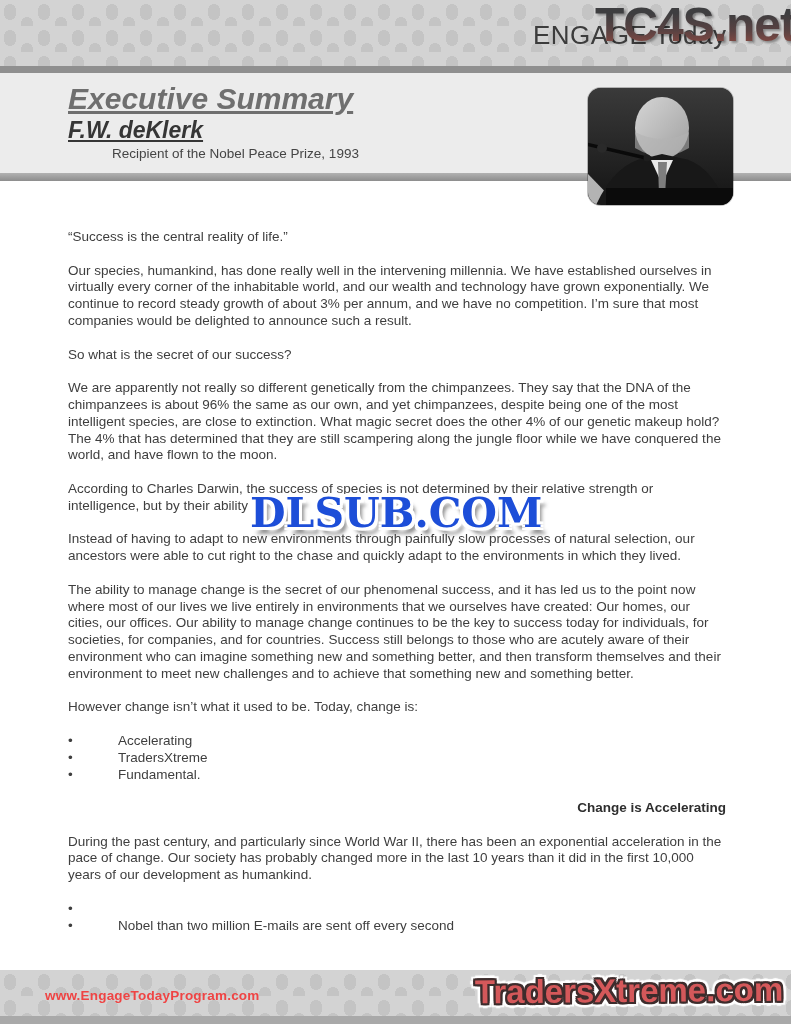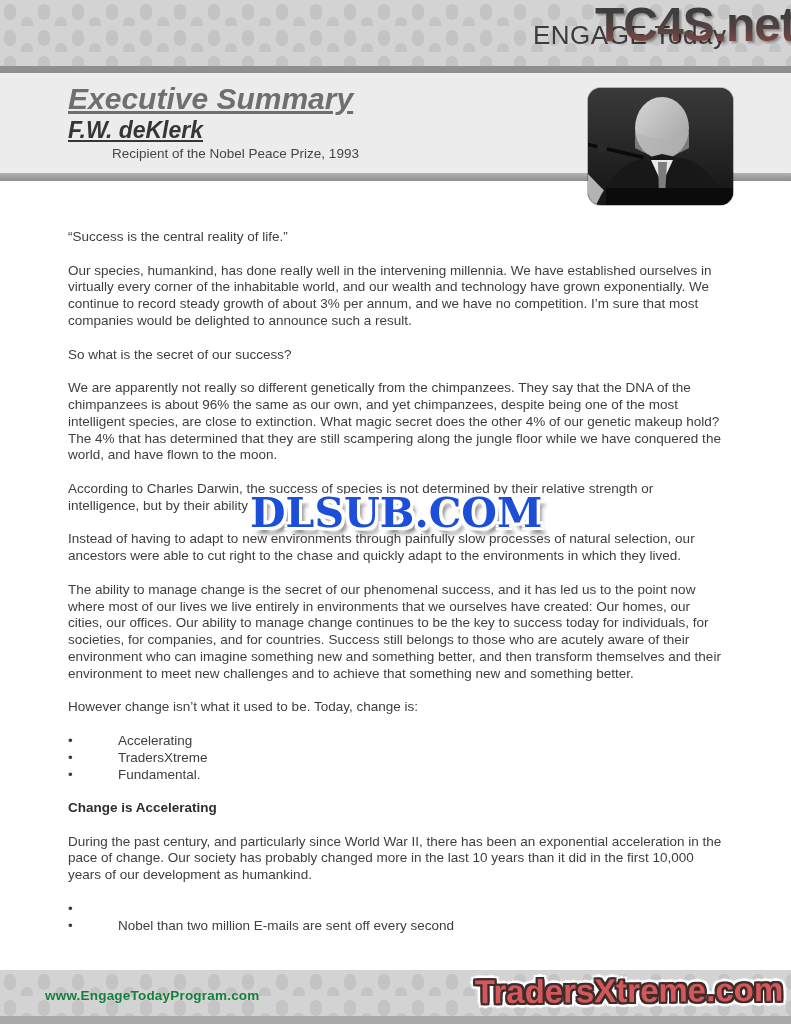--- a/index.html
+++ b/index.html
@@ -38,35 +38,35 @@
     overflow:hidden;z-index:4;background:#222;box-shadow:0 0 0 1px rgba(0,0,0,0.25);
   }
   .body-text{
     position:absolute;left:68px;top:229px;width:658px;z-index:2;
     font-size:13.5px;line-height:16.8px;color:#3e3e3e;
   }
   .body-text p{margin:0 0 16.8px 0;}
   .bullets{margin:0 0 16.8px 0;}
   .bullet-row{display:flex;}
   .bullet-dot{width:50px;flex:0 0 50px;color:#3e3e3e;}
-  .subhead{font-weight:bold;color:#2e2e2e;margin:0;}
+  .subhead{font-weight:bold;color:#2e2e2e;margin:0;text-align:right;}
   .wm-center{
     position:absolute;left:250px;top:489px;z-index:6;
     font-family:"DejaVu Serif",serif;font-weight:bold;font-size:41px;
     letter-spacing:0px;color:#1d4ed8;white-space:nowrap;transform:scaleY(0.98);
     text-shadow:
       -3px -3px 0 #fff,3px -3px 0 #fff,-3px 3px 0 #fff,3px 3px 0 #fff,
       -3px 0 0 #fff,3px 0 0 #fff,0 -3px 0 #fff,0 3px 0 #fff,
       5px 7px 4px rgba(60,60,60,0.55);
   }
   .footer-band{position:absolute;top:970px;left:0;right:0;height:46px;}
   .bottom-strip{position:absolute;top:1016px;left:0;right:0;height:8px;background:#a9a9a9;}
   .footer-url{
     position:absolute;left:45px;top:988px;z-index:2;
-    font-weight:bold;font-size:13.5px;color:#15803d;letter-spacing:0.2px;
+    font-weight:bold;font-size:13.5px;color:#ef4444;letter-spacing:0.2px;
     text-decoration:none;
   }
   .wm-footer{
     position:absolute;right:8px;top:972px;z-index:3;
     font-weight:bold;font-size:33px;color:#d4585a;white-space:nowrap;
     transform:rotate(-0.5deg);letter-spacing:0px;
     text-shadow:
       -2px -2px 0 #3d2c2c,2px -2px 0 #3d2c2c,-2px 2px 0 #3d2c2c,2px 2px 0 #3d2c2c,
       -2px 0 0 #3d2c2c,2px 0 0 #3d2c2c,0 -2px 0 #3d2c2c,0 2px 0 #3d2c2c,
       -4px -4px 1px #ffffff,4px -4px 1px #ffffff,-4px 4px 1px #ffffff,4px 4px 1px #ffffff,

